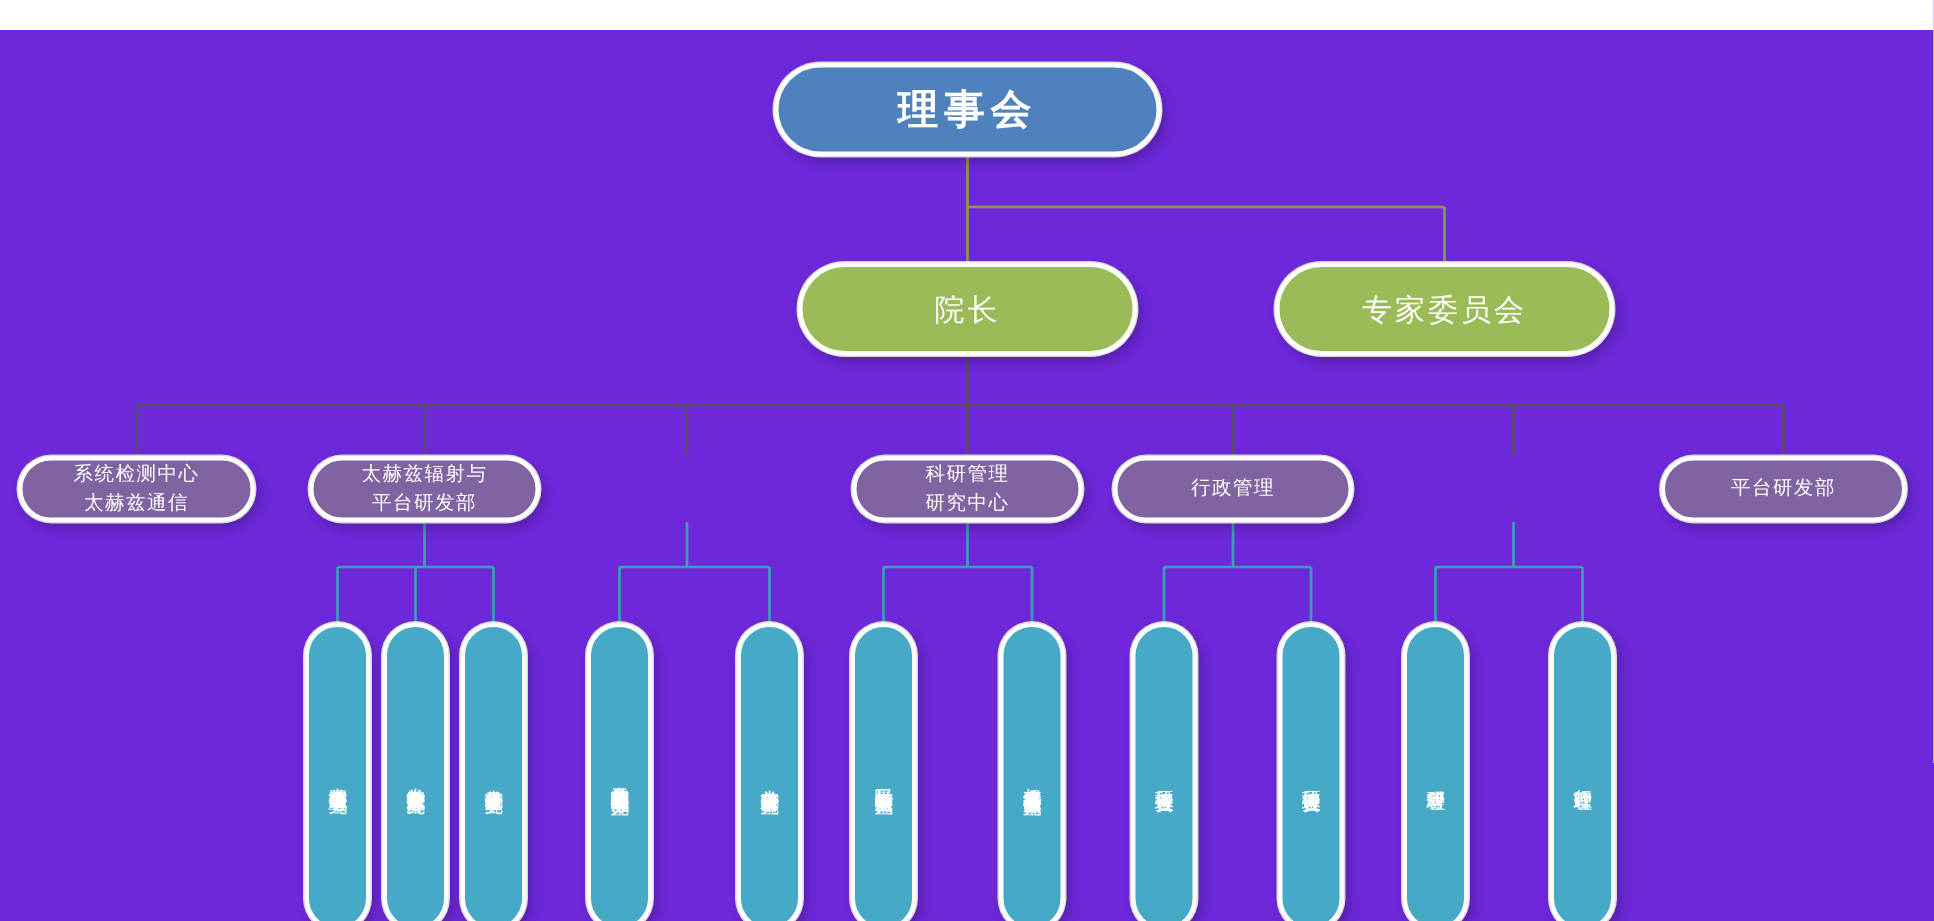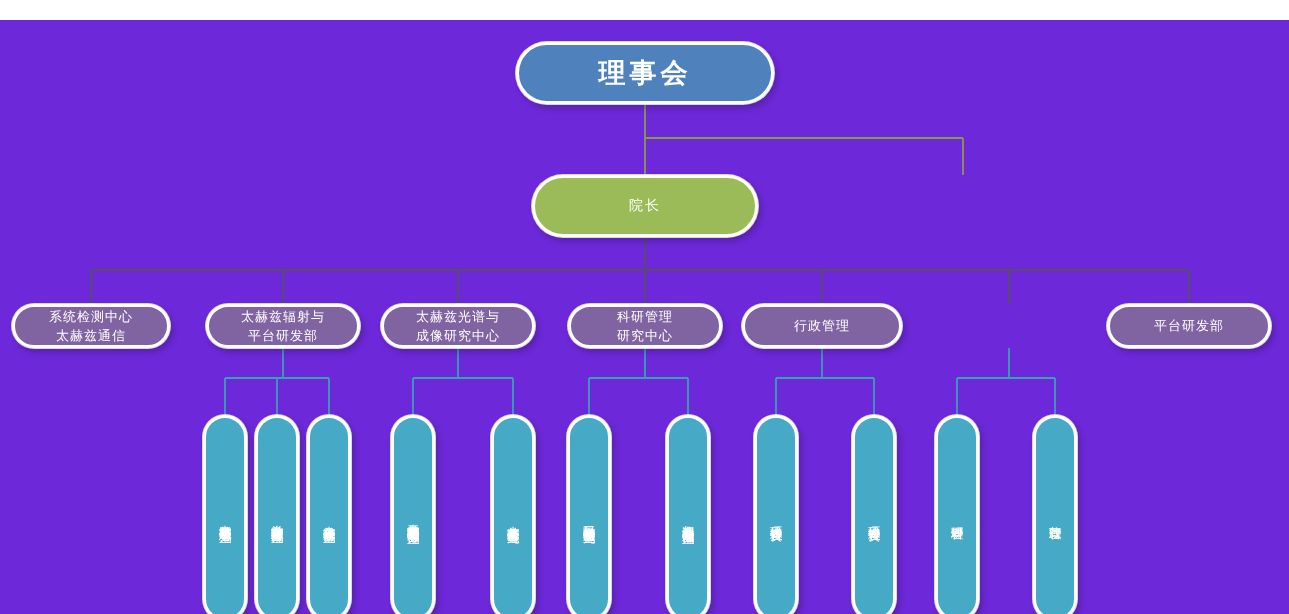--- a/index.html
+++ b/index.html
@@ -10,21 +10,21 @@
   }
   .links{position:absolute;left:0;top:0;}
   .pill{
     position:absolute;box-sizing:border-box;
     display:flex;flex-direction:column;align-items:center;justify-content:center;
     color:#ffffff;text-align:center;
     border:3px solid #ffffff;border-radius:60px;
     box-shadow:0 0 0 1px #dadada, 3px 4px 7px rgba(0,0,0,0.22);
   }
   .root-pill{background:var(--board-blue);font-size:27px;font-weight:700;letter-spacing:4px;}
-  .lvl2-pill{background:var(--leader-green);font-size:14px;letter-spacing:2px;}
+  .lvl2-pill{background:var(--leader-green);font-size:20px;letter-spacing:2px;}
   .lvl3-pill{background:var(--center-purple);font-size:13px;line-height:1.5;letter-spacing:1px;}
   .lvl3-pill span:empty{display:none;}
   .vpill{
     position:absolute;box-sizing:border-box;top:395px;width:44px;height:206px;
     display:flex;align-items:center;justify-content:center;
     background:var(--lab-teal);color:#ffffff;
     border:3px solid #ffffff;border-radius:24px;
     box-shadow:0 0 0 1px #dadada, 3px 4px 7px rgba(0,0,0,0.22);
     writing-mode:vertical-rl;text-orientation:upright;
     font-size:12.5px;letter-spacing:0.5px;line-height:1;
@@ -41,32 +41,29 @@
     <path fill="none" stroke-width="1.8" d="M283,328 V358 M225,358 H329 M225,358 V396 M277,358 V396 M329,358 V396" stroke="#3a9fb5"></path>
     <path fill="none" stroke-width="1.8" d="M458,328 V358 M413,358 H513 M413,358 V396 M513,358 V396" stroke="#3a9fb5"></path>
     <path fill="none" stroke-width="1.8" d="M645,328 V358 M589,358 H688 M589,358 V396 M688,358 V396" stroke="#3a9fb5"></path>
     <path fill="none" stroke-width="1.8" d="M822,328 V358 M776,358 H874 M776,358 V396 M874,358 V396" stroke="#3a9fb5"></path>
     <path fill="none" stroke-width="1.8" d="M1009,328 V358 M957,358 H1055 M957,358 V396 M1055,358 V396" stroke="#3a9fb5"></path>
   </svg>
 
   <div class="pill root-pill" style="left:516px;top:22px;width:258px;height:62px">理事会</div>
 
   <div class="pill lvl2-pill" style="left:532px;top:155px;width:226px;height:62px">院长</div>
+  <div class="pill lvl2-pill" style="left:850px;top:155px;width:226px;height:62px">专家委员会</div>
 
   <div class="pill lvl3-pill" style="left:12px;top:284px;width:158px;height:44px">
     <span>系统检测中心</span>
     <span>太赫兹通信</span>
   </div>
   <div class="pill lvl3-pill" style="left:206px;top:284px;width:154px;height:44px">
     <span>太赫兹辐射与</span>
     <span>平台研发部</span>
-  </div>
-  <div class="pill lvl3-pill" style="left:381px;top:284px;width:154px;height:44px">
-    <span>太赫兹光谱与</span>
-    <span>成像研究中心</span>
   </div>
   <div class="pill lvl3-pill" style="left:568px;top:284px;width:154px;height:44px">
     <span>科研管理</span>
     <span>研究中心</span>
   </div>
   <div class="pill lvl3-pill" style="left:742px;top:284px;width:160px;height:44px">
     <span>行政管理</span>
 
   </div>
   <div class="pill lvl3-pill" style="left:1107px;top:284px;width:164px;height:44px">

